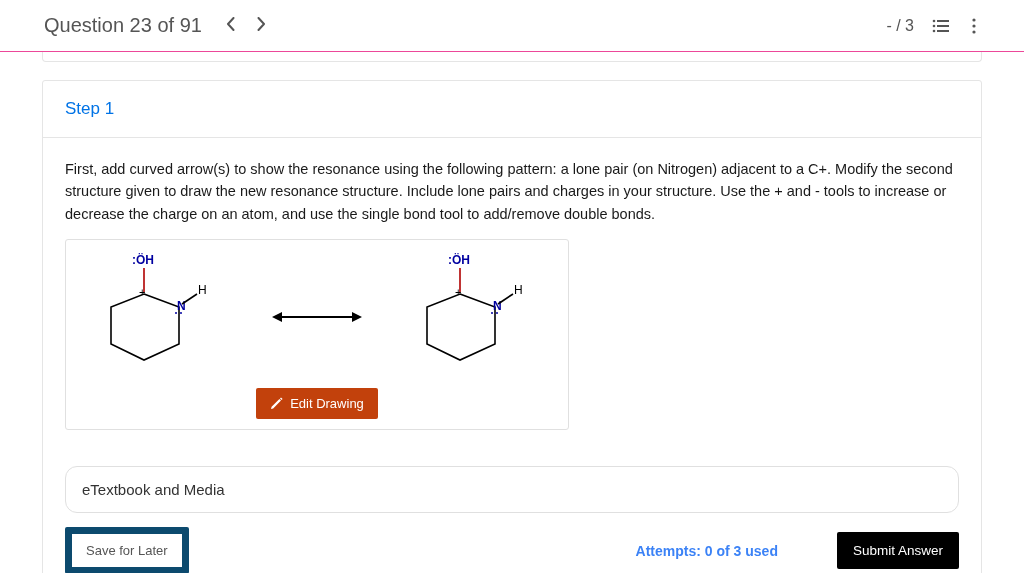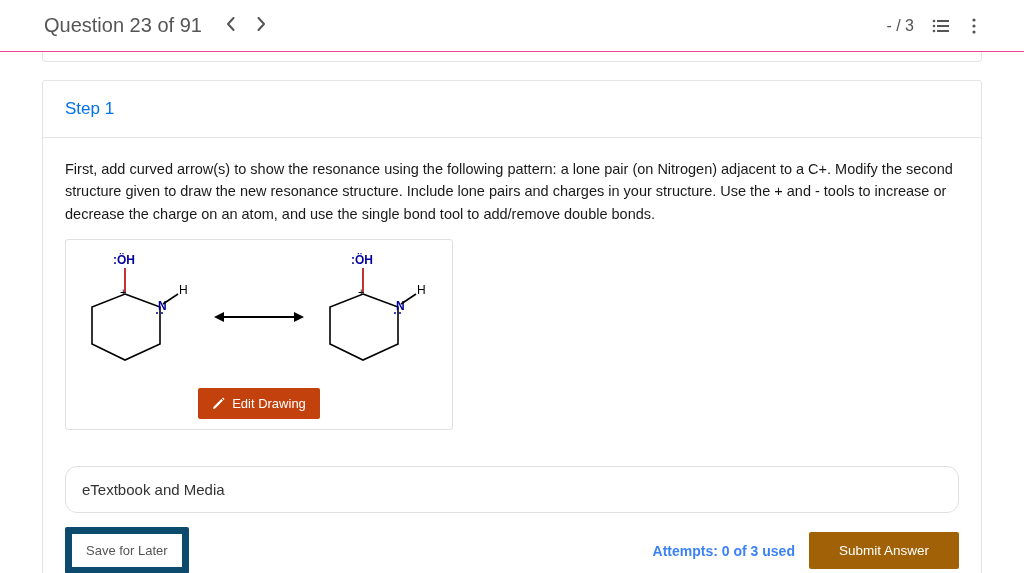--- a/index.html
+++ b/index.html
@@ -70,21 +70,21 @@
     }
     .instructions {
       font-size: 14.5px;
       line-height: 1.55;
       color: #1a1a1a;
       margin-bottom: 14px;
     }
     .drawing-box {
       border: 1px solid #e0e0e0;
       border-radius: 3px;
-      width: 388px;
+      width: 504px;
       padding: 12px 12px 10px;
     }
     .drawing-row {
       display: flex;
       align-items: center;
       gap: 10px;
       justify-content: space-around;
     }
     .edit-row {
       display: flex;
@@ -126,27 +126,28 @@
       border-radius: 2px;
       cursor: pointer;
     }
     .attempts {
       margin-left: auto;
       font-weight: 700;
       font-size: 14px;
       color: #3b82f6;
     }
     .submit-btn {
-      background: #a16207;
+      background: #000000;
       color: #fff;
       border: none;
-      padding: 11px 30px;
+      padding: 11px 16px;
       font-size: 13.5px;
       border-radius: 2px;
       cursor: pointer;
+      margin-left: 45px;
     }
   </style>
 </head>
 <body>
 
 <div class="header">
   <span class="question-title">Question 23 of 91</span>
   <div class="nav-arrows">
     <span class="nav-arrow">
       <svg width="10" height="14" viewBox="0 0 10 14">

